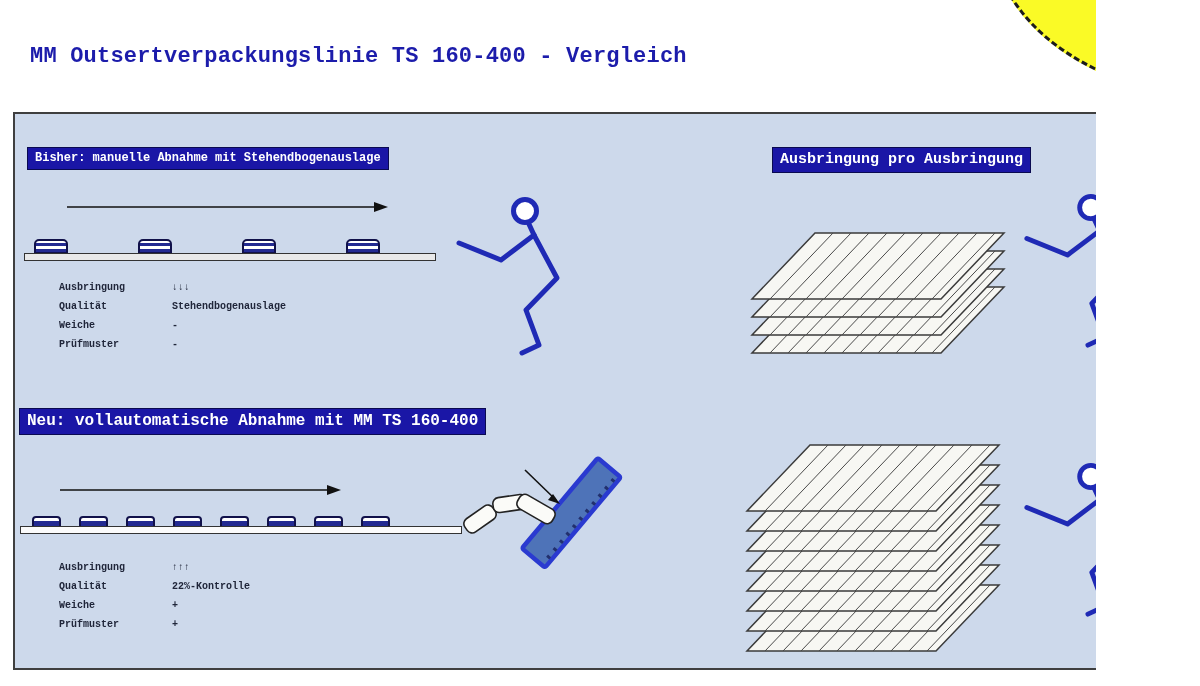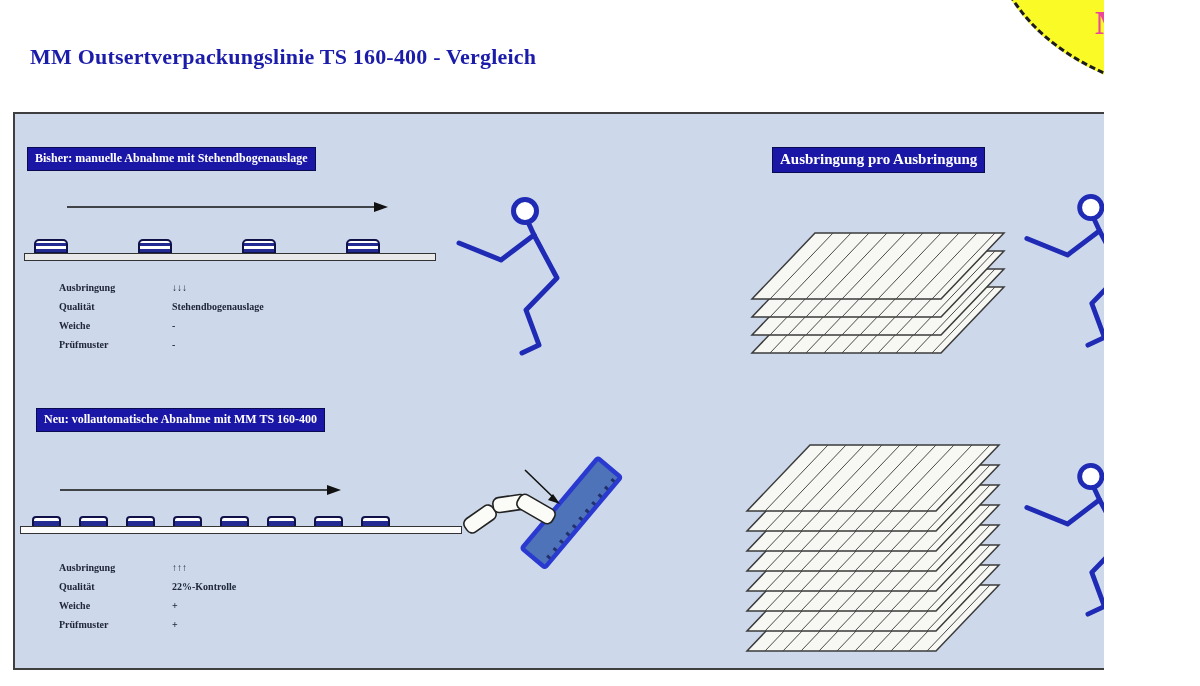--- a/index.html
+++ b/index.html
@@ -1,19 +1,18 @@
 <!DOCTYPE html>
 <html><head>
 <meta charset="utf-8">
 <style>
   html,body{margin:0;padding:0;background:#fff;}
   #page{
     position:relative;width:1096px;height:686px;overflow:hidden;background:#ffffff;
-    font-family:Liberation Serif, serif;
-    padding-left:8px;
+    font-family:Liberation Mono, monospace;
   }
   .title{
     position:absolute;left:30px;top:44px;font-size:22px;font-weight:bold;
     color:#1c1cab;letter-spacing:.2px;white-space:nowrap;
   }
   .logo-ellipse{
     position:absolute;left:990px;top:-240px;width:480px;height:340px;
     border-radius:50%;border:3px dashed #1b1b1b;background:#fafa26;box-sizing:border-box;
   }
   .logo-text{
@@ -22,21 +21,21 @@
   }
   .panel{
     position:absolute;left:13px;top:112px;width:1172px;height:558px;box-sizing:border-box;
     background:#cdd9eb;border:2px solid #3f3f3f;
   }
   .hbar{
     position:absolute;background:#1a16a6;color:#ffffff;font-weight:bold;
     padding:3px 7px 4px 7px;white-space:nowrap;border:1px solid #0a0a50;
   }
   .hbar.h1{left:12px;top:33px;font-size:12px;}
-  .hbar.h2{left:21px;top:294px;font-size:12px;}
+  .hbar.h2{left:4px;top:294px;font-size:16px;}
   .hbar.hr{left:757px;top:33px;font-size:15px;}
   .belt{position:absolute;box-sizing:border-box;border:1.5px solid #333;}
   .belt.b1{left:9px;top:139px;width:412px;height:8px;background:#e9e9e9;}
   .belt.b2{left:5px;top:412px;width:442px;height:8px;background:#fbfbfb;}
   .items{position:absolute;}
   .item1{
     position:absolute;width:34px;height:15px;box-sizing:border-box;
     border:2px solid #11114a;border-radius:5px 5px 1px 1px;
     background:linear-gradient(to bottom,#ffffff 0 2px,#232a92 2px 5px,#ffffff 5px 8px,#232a92 8px 100%);
   }

